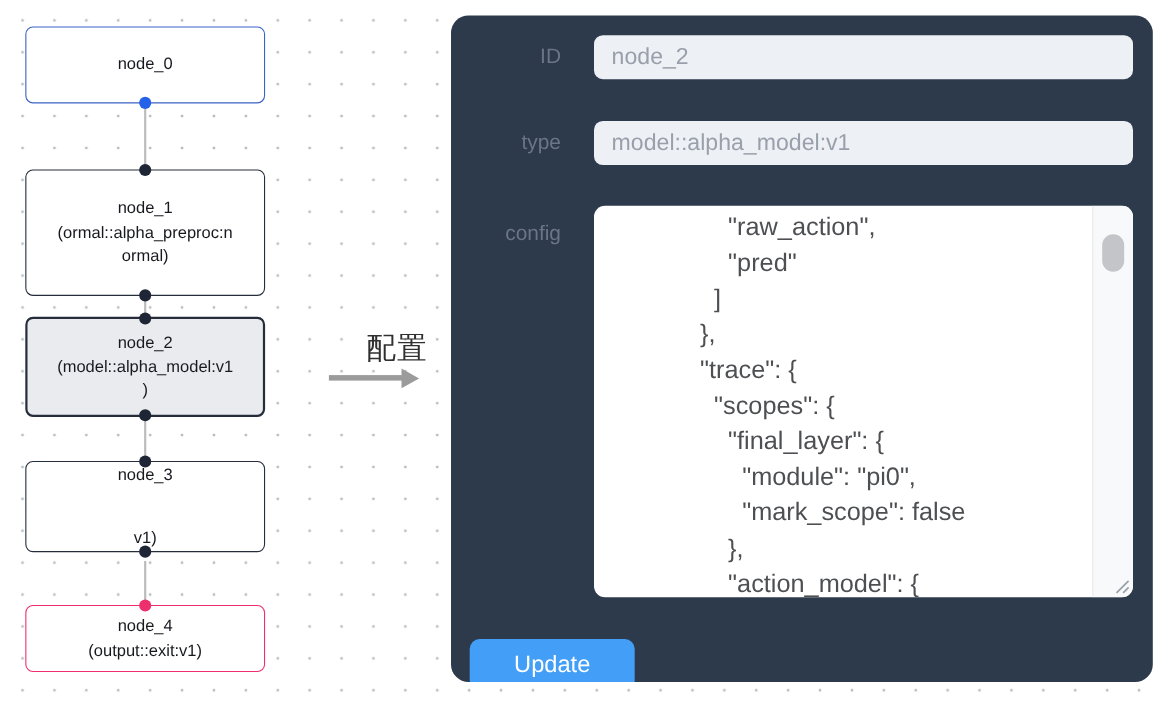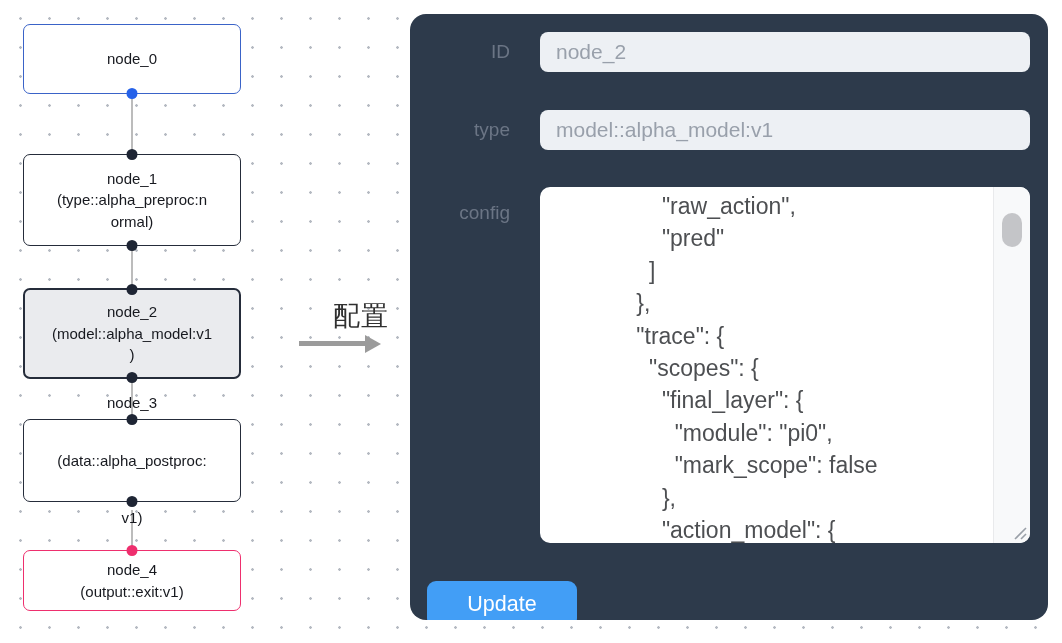--- a/index.html
+++ b/index.html
@@ -20,21 +20,21 @@
   .edge-23{top:379px;height:40px;}
   .edge-34{top:510px;height:40px;}
   
   .node{
     position:absolute;left:23px;width:218px;box-sizing:border-box;z-index:2;
     background:#ffffff;border:1.6px solid #252c3a;border-radius:7px;
     display:flex;flex-direction:column;align-items:center;justify-content:center;
     font-size:15px;line-height:21.5px;color:#17191f;text-align:center;
   }
   .node-0{top:24px;height:70px;border-color:#3a63c8;}
-  .node-1{top:154px;height:92px;}
+  .node-1{top:154px;height:115px;}
   .node-2{top:288px;height:91px;background:#eaebee;border-width:2.5px;}
   .node-3{top:419px;height:83px;gap:36px;}
   .node-4{top:550px;height:61px;border-color:#ee2f6e;}
   .nline{white-space:nowrap;}
   .handle{
     position:absolute;left:50%;width:11px;height:11px;border-radius:50%;
     background:#1e2534;transform:translateX(-50%);
   }
   .handle-top{top:-6px;}
   .handle-bottom{bottom:-6px;}
@@ -105,37 +105,36 @@
 <div class="edge edge-23"></div>
 <div class="edge edge-34"></div>
 
 <div class="node node-0">
   <div class="nline">node_0</div>
   <span class="handle handle-bottom handle-blue"></span>
 </div>
 
 <div class="node node-1">
   <div class="nline">node_1</div>
-  <div class="nline">(type::alpha_preproc:n</div>
+  <div class="nline">(ormal::alpha_preproc:n</div>
   <div class="nline">ormal)</div>
   <span class="handle handle-top"></span>
   <span class="handle handle-bottom"></span>
 </div>
 
 <div class="node node-2">
   <div class="nline">node_2</div>
   <div class="nline">(model::alpha_model:v1</div>
   <div class="nline">)</div>
   <span class="handle handle-top"></span>
   <span class="handle handle-bottom"></span>
 </div>
 
 <div class="node node-3">
   <div class="nline">node_3</div>
-  <div class="nline">(data::alpha_postproc:</div>
   <div class="nline">v1)</div>
   <span class="handle handle-top"></span>
   <span class="handle handle-bottom"></span>
 </div>
 
 <div class="node node-4">
   <div class="nline">node_4</div>
   <div class="nline">(output::exit:v1)</div>
   <span class="handle handle-top handle-pink"></span>
 </div>

